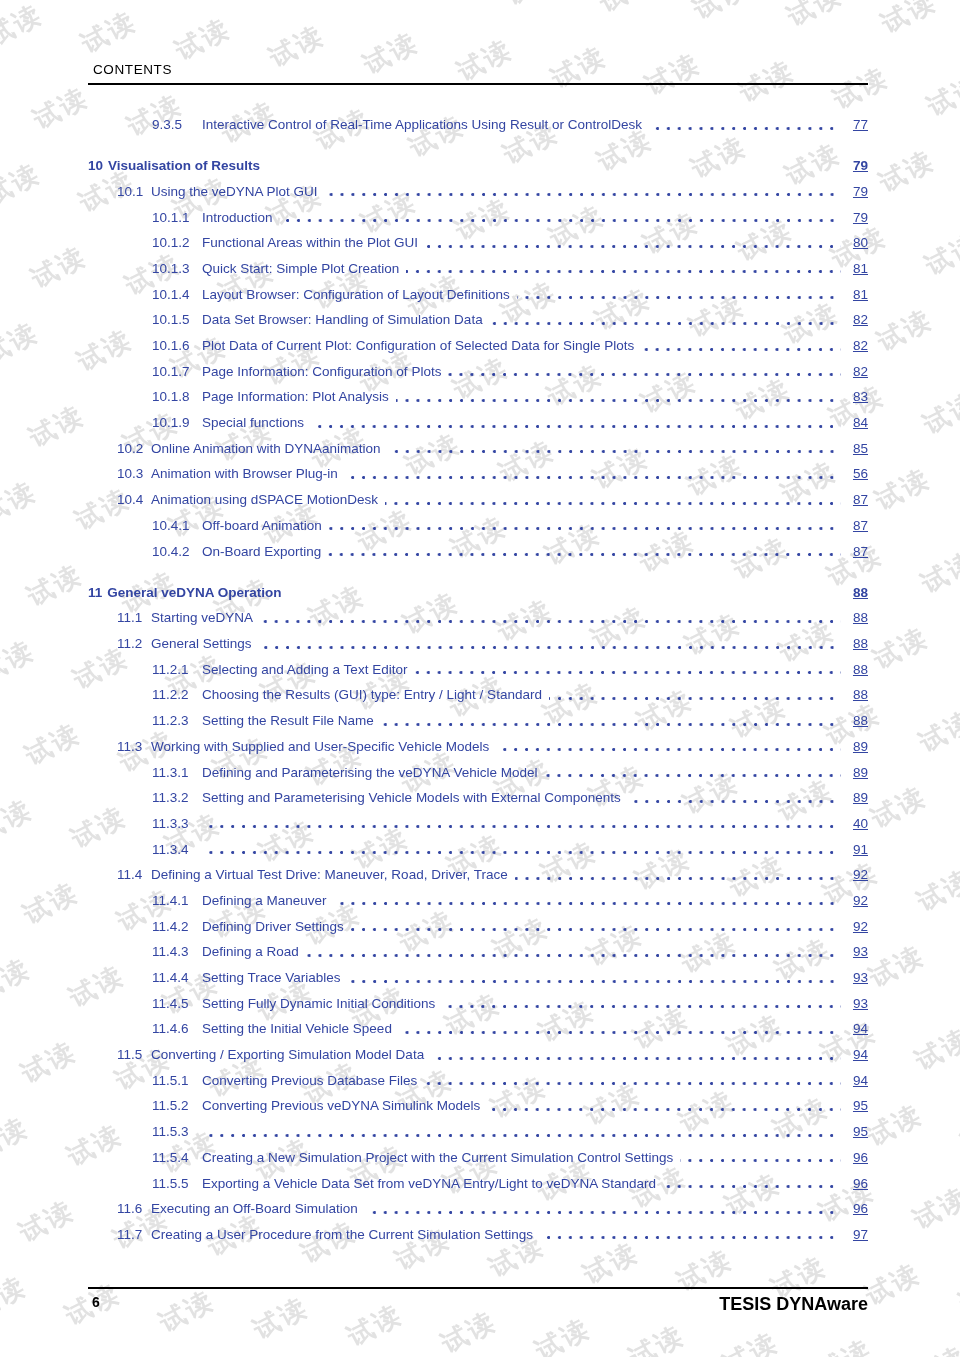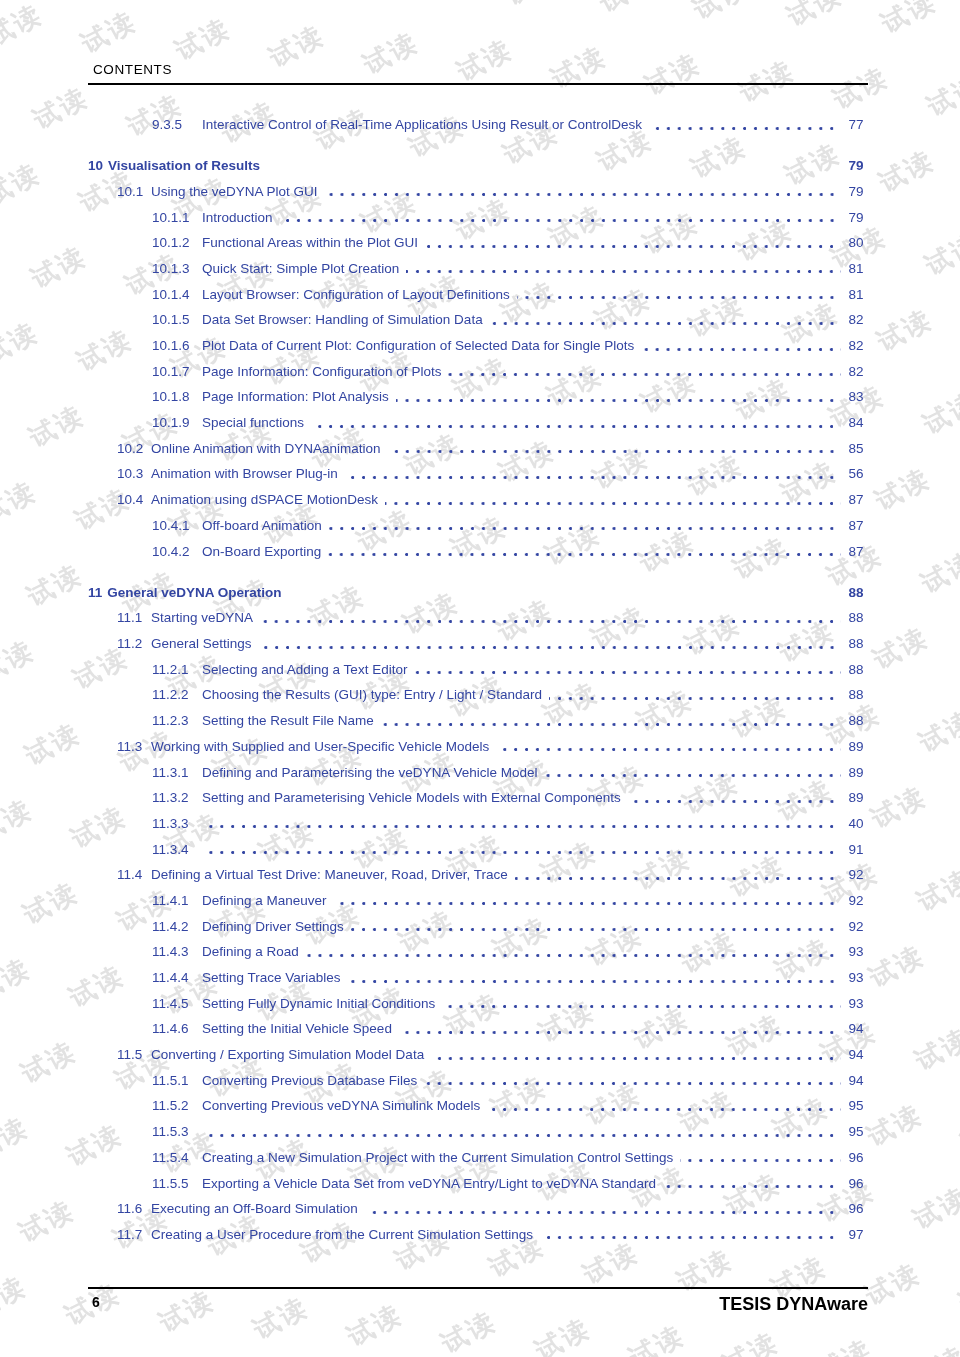--- a/index.html
+++ b/index.html
@@ -84,21 +84,22 @@
     margin: 0 3px 0 7px;
     background-image: radial-gradient(circle at 2.6px 2.6px, var(--link-color, #3345a2) 1.25px, rgba(0,0,0,0) 1.8px);
     background-size: 10.9px 5.2px;
     background-repeat: repeat-x;
     background-position: right 1px bottom 7px;
   }
   .toc-row.chapter .dots { background: none; }
   .toc-row .pagenum {
     flex: none;
     min-width: 24px;
-    text-align: center;
+    text-align: right;
+    text-decoration: underline;
   }
 
   
   .footer-rule {
     position: absolute;
     z-index: 1;
     left: 88px;
     top: 1287px;
     width: 780px;
     height: 1.7px;

